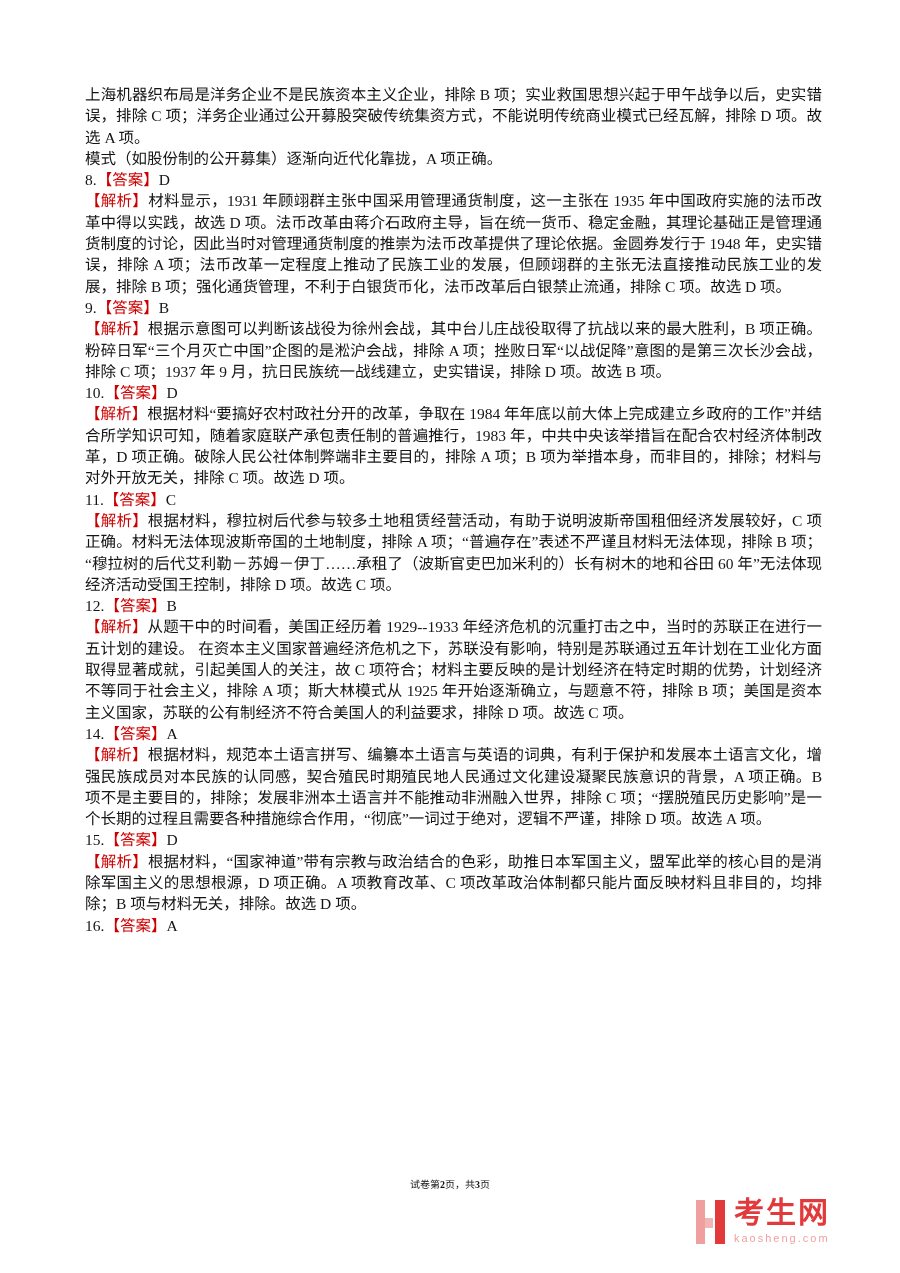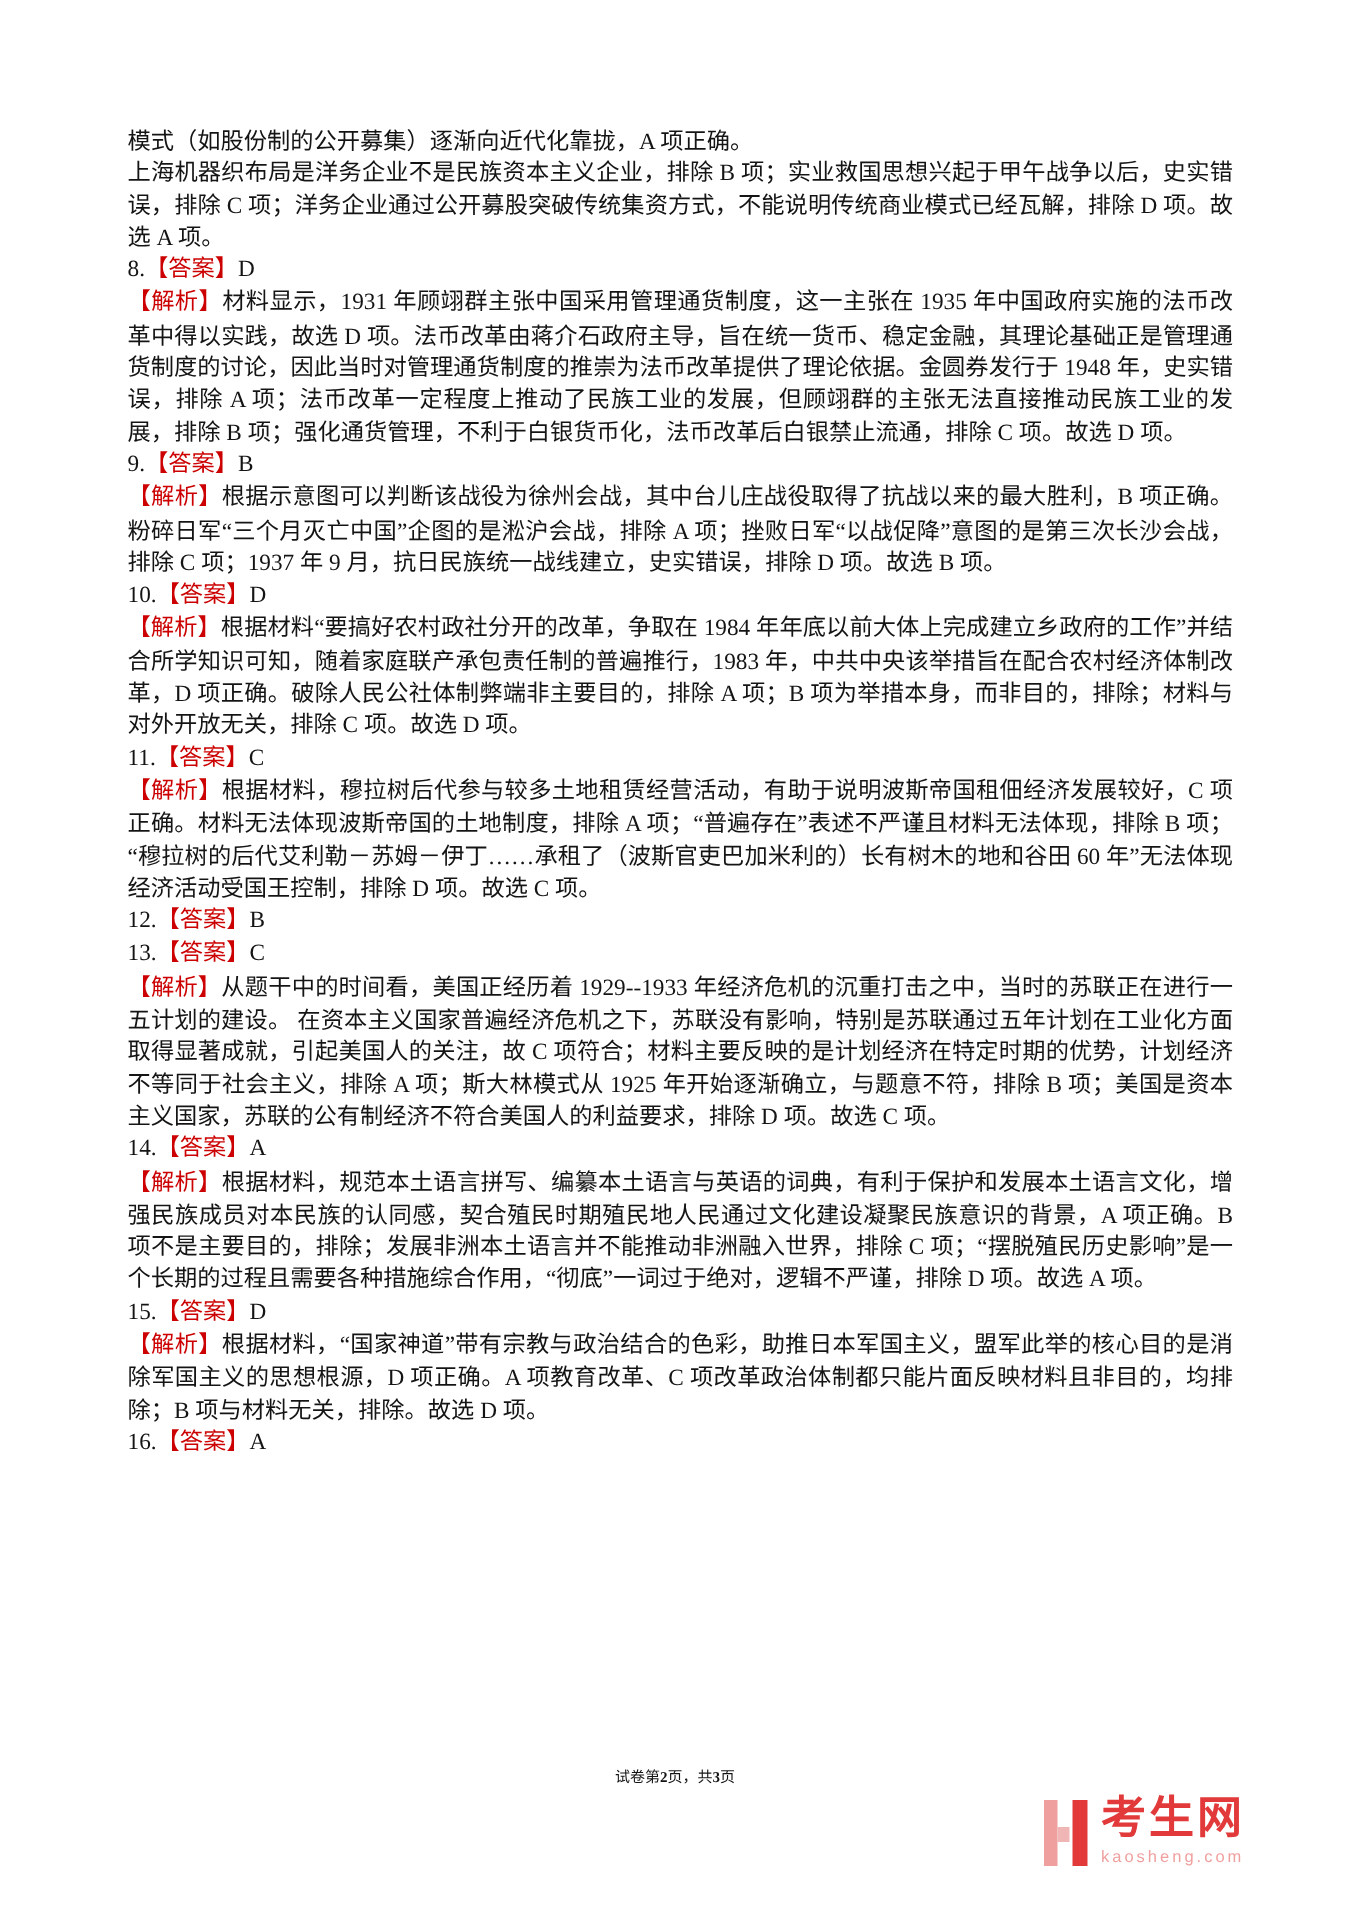--- a/index.html
+++ b/index.html
@@ -16,21 +16,21 @@
   .content {
     position: absolute;
     left: 85px;
     top: 84px;
     width: 737px;
     font-size: 15.5px;
     line-height: 21.3px;
     text-align: justify;
   }
   p { margin: 0; padding: 0; }
-  .red { color: var(--marker-red, #cc0000); font-family: Liberation Mono, monospace; }
+  .red { color: var(--marker-red, #cc0000); }
   .answer-line .ans, .answer-line .item-num { color: #141414; }
   .footer {
     position: absolute;
     left: 0;
     right: 0;
     top: 1176px;
     text-align: center;
     font-size: 10px;
     color: #141414;
   }
@@ -57,33 +57,32 @@
     margin-top: 5px;
     font-family: "Liberation Sans", sans-serif;
   }
 </style>
 </head>
 <body>
 
 <div class="page">
 
   <div class="content">
+    <p class="para">上海机器织布局是洋务企业不是民族资本主义企业，排除 B 项；实业救国思想兴起于甲午战争以后，史实错误，排除 C 项；洋务企业通过公开募股突破传统集资方式，不能说明传统商业模式已经瓦解，排除 D 项。故选 A 项。</p>
     <p class="para">模式（如股份制的公开募集）逐渐向近代化靠拢，A 项正确。</p>
-    <p class="para">上海机器织布局是洋务企业不是民族资本主义企业，排除 B 项；实业救国思想兴起于甲午战争以后，史实错误，排除 C 项；洋务企业通过公开募股突破传统集资方式，不能说明传统商业模式已经瓦解，排除 D 项。故选 A 项。</p>
     <div id="items">
         <p class="answer-line"><span class="item-num">8.</span><span class="red">【答案】</span><span class="ans">D</span></p>
         <p class="para"><span class="red">【解析】</span><span>材料显示，1931 年顾翊群主张中国采用管理通货制度，这一主张在 1935 年中国政府实施的法币改革中得以实践，故选 D 项。法币改革由蒋介石政府主导，旨在统一货币、稳定金融，其理论基础正是管理通货制度的讨论，因此当时对管理通货制度的推崇为法币改革提供了理论依据。金圆券发行于 1948 年，史实错误，排除 A 项；法币改革一定程度上推动了民族工业的发展，但顾翊群的主张无法直接推动民族工业的发展，排除 B 项；强化通货管理，不利于白银货币化，法币改革后白银禁止流通，排除 C 项。故选 D 项。</span></p>
         <p class="answer-line"><span class="item-num">9.</span><span class="red">【答案】</span><span class="ans">B</span></p>
         <p class="para"><span class="red">【解析】</span><span>根据示意图可以判断该战役为徐州会战，其中台儿庄战役取得了抗战以来的最大胜利，B 项正确。粉碎日军“三个月灭亡中国”企图的是淞沪会战，排除 A 项；挫败日军“以战促降”意图的是第三次长沙会战，排除 C 项；1937 年 9 月，抗日民族统一战线建立，史实错误，排除 D 项。故选 B 项。</span></p>
         <p class="answer-line"><span class="item-num">10.</span><span class="red">【答案】</span><span class="ans">D</span></p>
         <p class="para"><span class="red">【解析】</span><span>根据材料“要搞好农村政社分开的改革，争取在 1984 年年底以前大体上完成建立乡政府的工作”并结合所学知识可知，随着家庭联产承包责任制的普遍推行，1983 年，中共中央该举措旨在配合农村经济体制改革，D 项正确。破除人民公社体制弊端非主要目的，排除 A 项；B 项为举措本身，而非目的，排除；材料与对外开放无关，排除 C 项。故选 D 项。</span></p>
         <p class="answer-line"><span class="item-num">11.</span><span class="red">【答案】</span><span class="ans">C</span></p>
         <p class="para"><span class="red">【解析】</span><span>根据材料，穆拉树后代参与较多土地租赁经营活动，有助于说明波斯帝国租佃经济发展较好，C 项正确。材料无法体现波斯帝国的土地制度，排除 A 项；“普遍存在”表述不严谨且材料无法体现，排除 B 项；“穆拉树的后代艾利勒－苏姆－伊丁……承租了（波斯官吏巴加米利的）长有树木的地和谷田 60 年”无法体现经济活动受国王控制，排除 D 项。故选 C 项。</span></p>
         <p class="answer-line"><span class="item-num">12.</span><span class="red">【答案】</span><span class="ans">B</span></p>
-        <p class="answer-line"><span class="item-num">13.</span><span class="red">【答案】</span><span class="ans">C</span></p>
         <p class="para"><span class="red">【解析】</span><span>从题干中的时间看，美国正经历着 1929--1933 年经济危机的沉重打击之中，当时的苏联正在进行一五计划的建设。  在资本主义国家普遍经济危机之下，苏联没有影响，特别是苏联通过五年计划在工业化方面取得显著成就，引起美国人的关注，故 C 项符合；材料主要反映的是计划经济在特定时期的优势，计划经济不等同于社会主义，排除 A 项；斯大林模式从 1925 年开始逐渐确立，与题意不符，排除 B 项；美国是资本主义国家，苏联的公有制经济不符合美国人的利益要求，排除 D 项。故选 C 项。</span></p>
         <p class="answer-line"><span class="item-num">14.</span><span class="red">【答案】</span><span class="ans">A</span></p>
         <p class="para"><span class="red">【解析】</span><span>根据材料，规范本土语言拼写、编纂本土语言与英语的词典，有利于保护和发展本土语言文化，增强民族成员对本民族的认同感，契合殖民时期殖民地人民通过文化建设凝聚民族意识的背景，A 项正确。B 项不是主要目的，排除；发展非洲本土语言并不能推动非洲融入世界，排除 C 项；“摆脱殖民历史影响”是一个长期的过程且需要各种措施综合作用，“彻底”一词过于绝对，逻辑不严谨，排除 D 项。故选 A 项。</span></p>
         <p class="answer-line"><span class="item-num">15.</span><span class="red">【答案】</span><span class="ans">D</span></p>
         <p class="para"><span class="red">【解析】</span><span>根据材料，“国家神道”带有宗教与政治结合的色彩，助推日本军国主义，盟军此举的核心目的是消除军国主义的思想根源，D 项正确。A 项教育改革、C 项改革政治体制都只能片面反映材料且非目的，均排除；B 项与材料无关，排除。故选 D 项。</span></p>
         <p class="answer-line"><span class="item-num">16.</span><span class="red">【答案】</span><span class="ans">A</span></p>
       </div>
   </div>
 
   <div class="footer">

